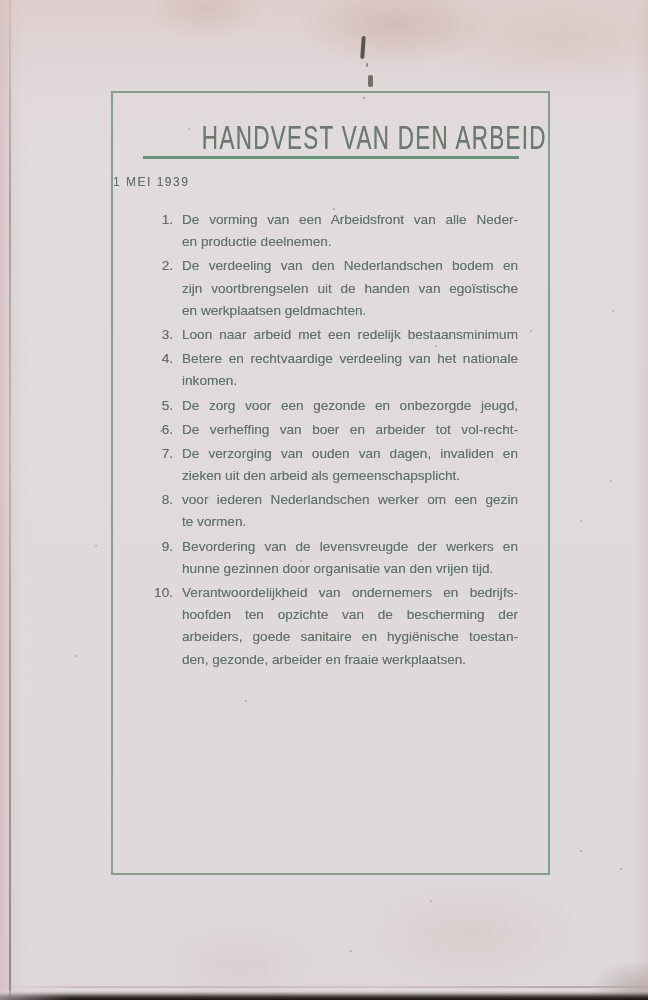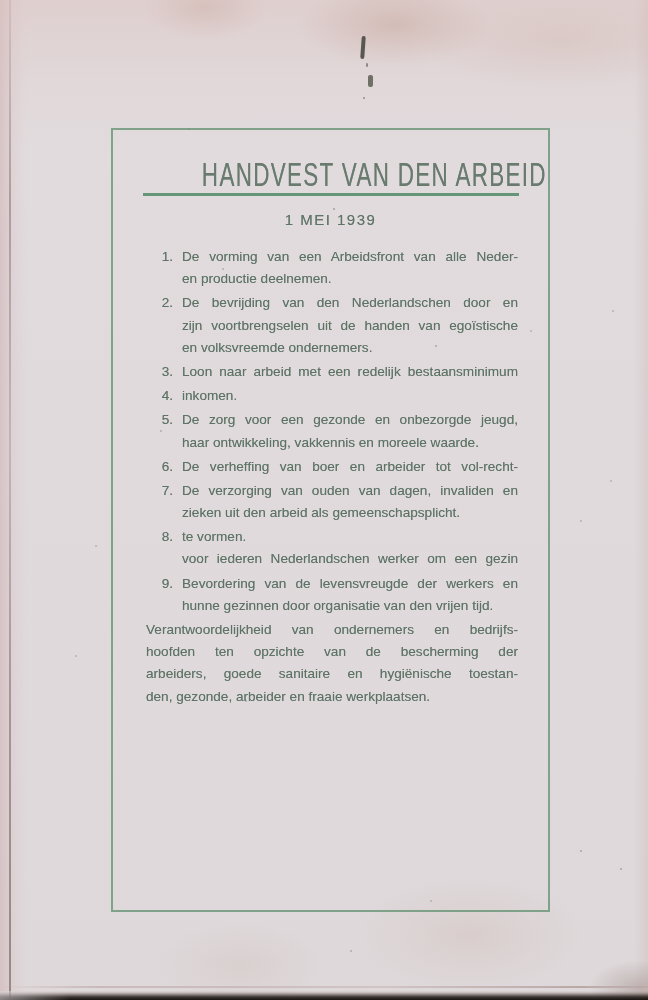--- a/index.html
+++ b/index.html
@@ -64,32 +64,32 @@
       75px 655px 0 0 rgba(95,85,80,0.30),
       612px 310px 0 0 rgba(95,85,80,0.30),
       188px 128px 0 0 rgba(95,85,80,0.30);
   }
   .ink-a{position:absolute;left:361px;top:36px;width:4px;height:23px;background:#414339;border-radius:2px;transform:rotate(4deg);opacity:.85;}
   .ink-b{position:absolute;left:368px;top:75px;width:5px;height:12px;background:#4b4d41;border-radius:2px;opacity:.75;}
   .ink-c{position:absolute;left:366px;top:63px;width:2px;height:4px;background:#55574a;border-radius:1px;opacity:.6;}
 
   .frame{
     position:absolute;left:111px;top:91px;width:439px;height:784px;
-    box-sizing:border-box;border:2px solid rgba(104,148,118,0.8);margin-top:37px;
+    box-sizing:border-box;border:2px solid rgba(104,148,118,0.8);
   }
   .title-wrap{margin-top:27px;text-align:center;}
   .title-text{
     display:inline-block;font-size:34px;line-height:34px;letter-spacing:2px;
     transform:scaleX(0.66);transform-origin:center;
     color:#697b6f;text-shadow:0 0 0.5px rgba(105,123,111,0.7);
     white-space:nowrap;font-weight:400;
   }
   .title-rule{width:376px;height:3px;background:#4f8a68;margin:2px auto 0;opacity:.85;}
   .date{
-    margin-top:14px;text-align:center;font-size:15px;line-height:19px;
+    margin-top:14px;text-align:left;font-size:12px;line-height:19px;
     letter-spacing:1.5px;color:#5d7466;text-shadow:0 0 0.5px rgba(93,116,102,0.6);
   }
   .list{
     margin:17px 30px 0 33px;
     color:#5c7365;font-size:13.6px;
     text-shadow:0 0 0.5px rgba(92,115,101,0.55);
   }
   .item{display:flex;margin-bottom:2px;}
   .num{flex:none;width:27px;text-align:right;padding-right:9px;line-height:22.2px;}
   .lines{flex:1;min-width:0;}
@@ -117,45 +117,45 @@
     <span class="num">1.</span>
     <div class="lines">
           <div class="line">De vorming van een Arbeidsfront van alle Neder-</div>
           <div class="line last">en productie deelnemen.</div>
         </div>
   </div>
 
   <div class="item">
     <span class="num">2.</span>
     <div class="lines">
-          <div class="line">De bevrijding van den Nederlandschen door en</div>
+          <div class="line">De verdeeling van den Nederlandschen bodem en</div>
           <div class="line">zijn voortbrengselen uit de handen van egoïstische</div>
-          <div class="line last">en volksvreemde ondernemers.</div>
+          <div class="line last">en werkplaatsen geldmachten.</div>
         </div>
   </div>
 
   <div class="item">
     <span class="num">3.</span>
     <div class="lines">
           <div class="line">Loon naar arbeid met een redelijk bestaansminimum</div>
         </div>
   </div>
 
   <div class="item">
     <span class="num">4.</span>
     <div class="lines">
+          <div class="line">Betere en rechtvaardige verdeeling van het nationale</div>
           <div class="line last">inkomen.</div>
         </div>
   </div>
 
   <div class="item">
     <span class="num">5.</span>
     <div class="lines">
           <div class="line">De zorg voor een gezonde en onbezorgde jeugd,</div>
-          <div class="line last">haar ontwikkeling, vakkennis en moreele waarde.</div>
         </div>
   </div>
 
   <div class="item">
     <span class="num">6.</span>
     <div class="lines">
           <div class="line">De verheffing van boer en arbeider tot vol-recht-</div>
         </div>
   </div>
 
@@ -163,34 +163,35 @@
     <span class="num">7.</span>
     <div class="lines">
           <div class="line">De verzorging van ouden van dagen, invaliden en</div>
           <div class="line last">zieken uit den arbeid als gemeenschapsplicht.</div>
         </div>
   </div>
 
   <div class="item">
     <span class="num">8.</span>
     <div class="lines">
+          <div class="line">voor iederen Nederlandschen werker om een gezin</div>
           <div class="line last">te vormen.</div>
-          <div class="line">voor iederen Nederlandschen werker om een gezin</div>
         </div>
   </div>
 
   <div class="item">
     <span class="num">9.</span>
     <div class="lines">
           <div class="line">Bevordering van de levensvreugde der werkers en</div>
           <div class="line last">hunne gezinnen door organisatie van den vrijen tijd.</div>
         </div>
   </div>
 
   <div class="item">
+    <span class="num">10.</span>
     <div class="lines">
           <div class="line">Verantwoordelijkheid van ondernemers en bedrijfs-</div>
           <div class="line">hoofden ten opzichte van de bescherming der</div>
           <div class="line">arbeiders, goede sanitaire en hygiënische toestan-</div>
           <div class="line last">den, gezonde, arbeider en fraaie werkplaatsen.</div>
         </div>
   </div>
 </div>
 </div>
 

